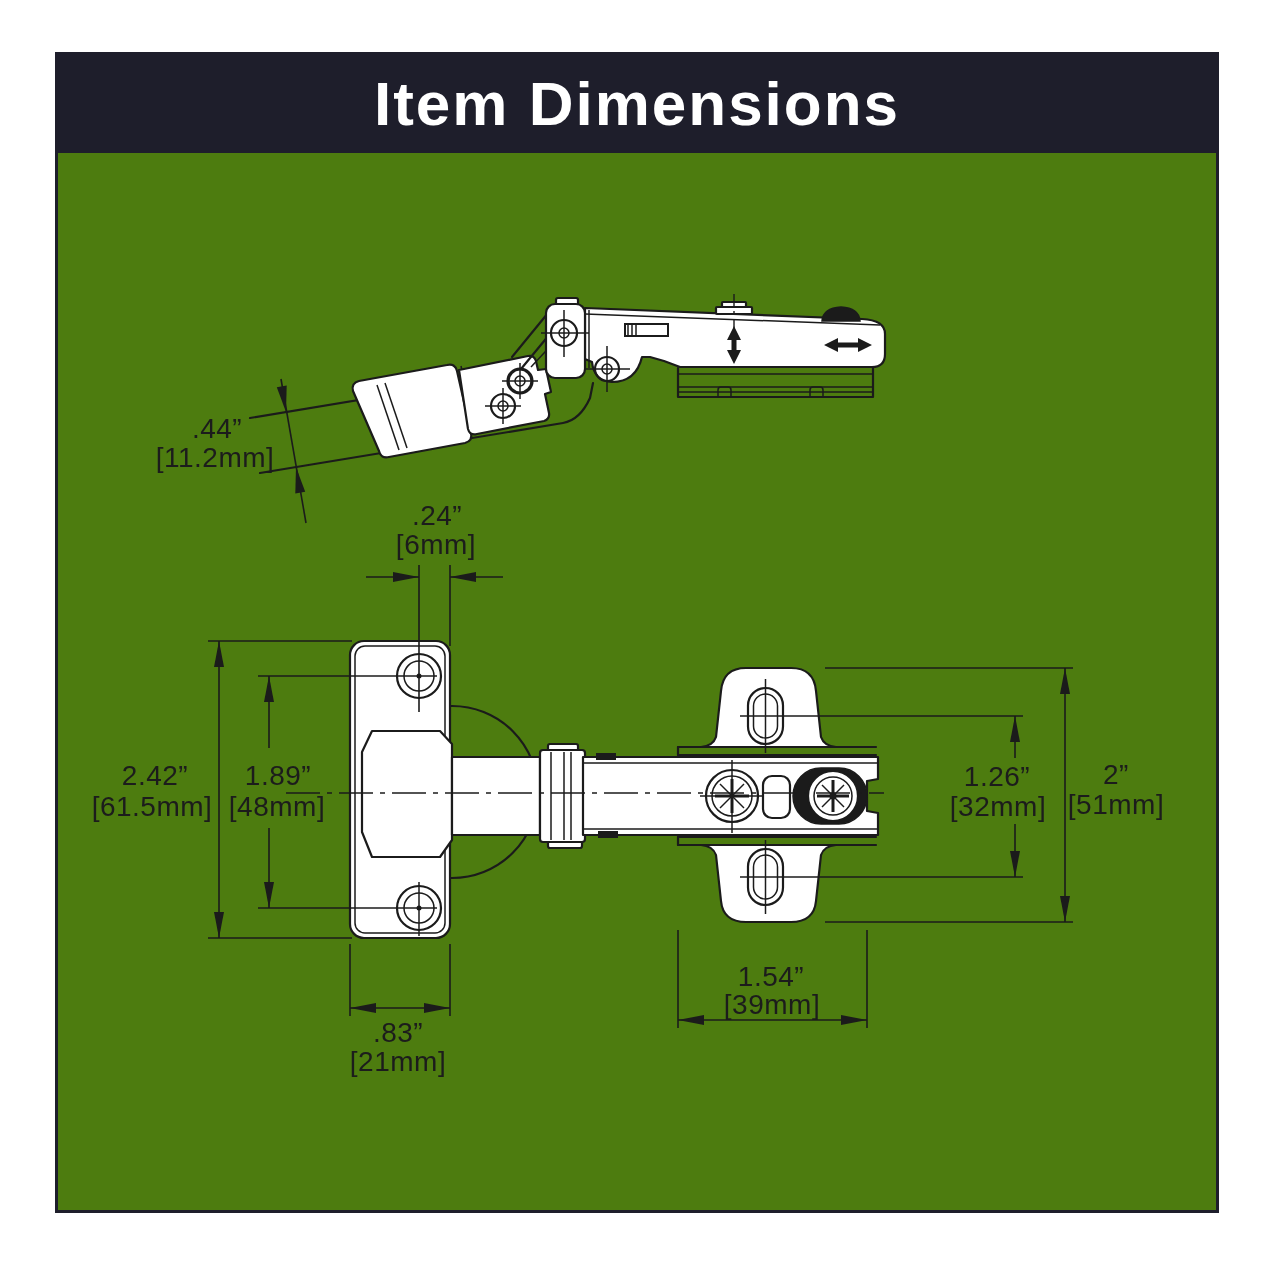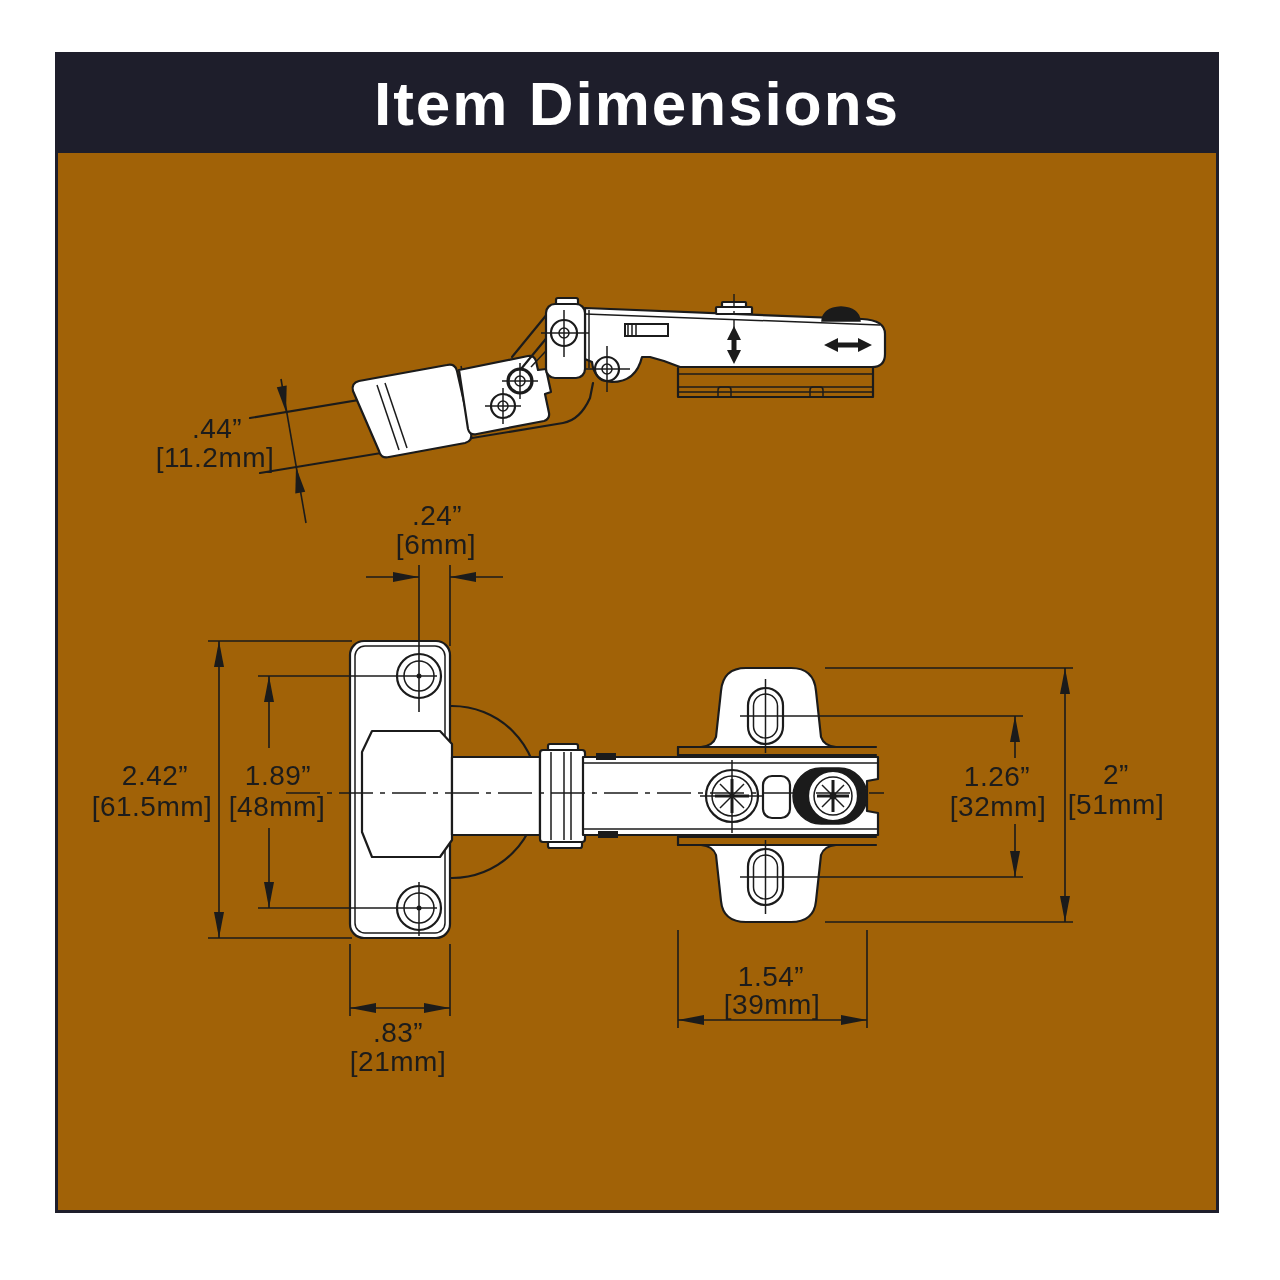--- a/index.html
+++ b/index.html
@@ -1,17 +1,17 @@
 <!DOCTYPE html>
 <html><head>
 <meta charset="utf-8">
 <style>
   html,body{margin:0;padding:0;background:#ffffff;width:1280px;height:1280px;overflow:hidden;}
   #stage{position:relative;width:1280px;height:1280px;background:#fff;font-family:"Liberation Sans",sans-serif;}
-  #frame{position:absolute;left:55px;top:52px;width:1164px;height:1161px;border:3px solid #1e1e2b;box-sizing:border-box;background:#a16207;}
+  #frame{position:absolute;left:55px;top:52px;width:1164px;height:1161px;border:3px solid #1e1e2b;box-sizing:border-box;background:#4d7c0f;}
   #header{position:absolute;left:0;top:0;width:100%;height:98px;background:#1e1e2b;display:flex;align-items:center;justify-content:center;}
   #header .title{color:#ffffff;font-size:62px;font-weight:700;letter-spacing:2px;line-height:1;}
   svg.drawing{position:absolute;left:0;top:0;width:1280px;height:1280px;}
   
   .o{fill:#ffffff;stroke:#1b1b1b;stroke-width:2.2;stroke-linejoin:round;}
   .l{fill:none;stroke:#1b1b1b;stroke-width:2.2;stroke-linejoin:round;stroke-linecap:round;}
   .t{fill:none;stroke:#1b1b1b;stroke-width:1.5;}
   .d{fill:none;stroke:#1b1b1b;stroke-width:1.6;}
   .a{fill:#1b1b1b;stroke:none;}
   .dk{fill:#1b1b1b;stroke:#1b1b1b;stroke-width:1.5;}

